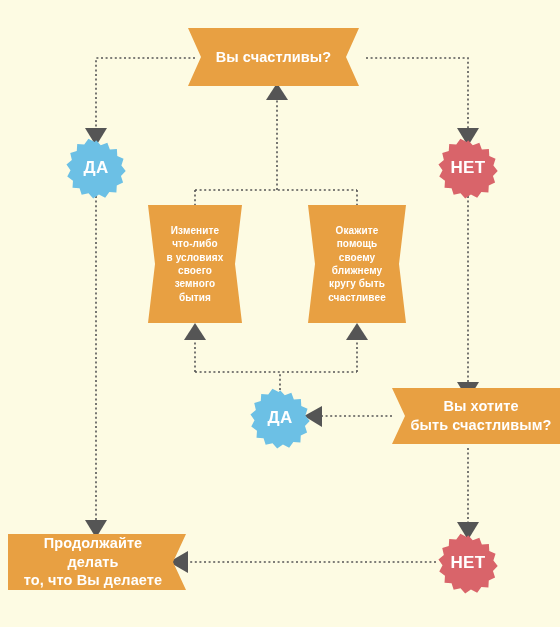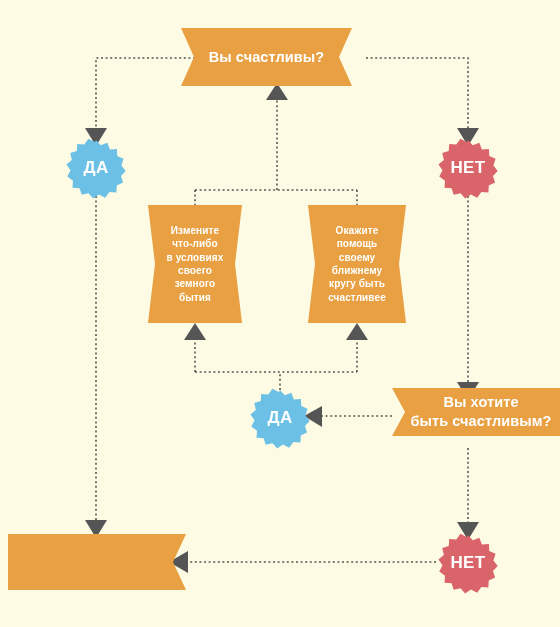--- a/index.html
+++ b/index.html
@@ -115,21 +115,21 @@
       <polygon points="184,340 206,340 195,323"></polygon>
       <polygon points="346,340 368,340 357,323"></polygon>
       <polygon points="322,406 322,427 304,416"></polygon>
       <polygon points="457,382 479,382 468,400"></polygon>
       <polygon points="457,522 479,522 468,540"></polygon>
       <polygon points="188,551 188,573 169,562"></polygon>
       <polygon points="85,520 107,520 96,538"></polygon>
     </g>
   </svg>
 
-  <div class="node" style="left:181px; top:28px; width:171px; height:58px;">
+  <div class="node" style="left:188px; top:28px; width:171px; height:58px;">
     <svg class="shape-svg" viewBox="0 0 171 58" preserveAspectRatio="none">
       <polygon points="0,0 171,0 158,29 171,58 0,58 13,29" fill="#E8A042"></polygon>
     </svg>
     <span class="banner-text">Вы счастливы?</span>
   </div>
 
   <div class="node" style="left:66px; top:138px; width:60px; height:60px;">
     <svg class="shape-svg" viewBox="0 0 100 100">
       <polygon fill="#6CC0E5" points="50,2 58.3,11.2 70.1,6.6 74.6,18.4 87.2,17.6 87.9,30.2 99.1,35.4 95.3,47.4 103,57 94.5,65.9 98.3,77.9 87,83.1 86.3,95.7 73.7,94.9 66.2,105 55,99.3 44.7,106.5 36.4,96.9 24.1,99.8 20.3,88.1 7.7,87.3 8.5,74.7 -1.7,67.2 4.1,56 -3.2,45.7 6.5,37.4 3.6,25.1 15.3,21.3 16.1,8.7 28.7,9.5 36.2,-0.7 47.4,5" transform="scale(0.93) translate(4,2)"></polygon>
     </svg>
@@ -167,34 +167,37 @@
 счастливее</span>
   </div>
 
   <div class="node" style="left:250px; top:388px; width:60px; height:60px;">
     <svg class="shape-svg" viewBox="0 0 100 100">
       <polygon fill="#6CC0E5" points="50,2 58.3,11.2 70.1,6.6 74.6,18.4 87.2,17.6 87.9,30.2 99.1,35.4 95.3,47.4 103,57 94.5,65.9 98.3,77.9 87,83.1 86.3,95.7 73.7,94.9 66.2,105 55,99.3 44.7,106.5 36.4,96.9 24.1,99.8 20.3,88.1 7.7,87.3 8.5,74.7 -1.7,67.2 4.1,56 -3.2,45.7 6.5,37.4 3.6,25.1 15.3,21.3 16.1,8.7 28.7,9.5 36.2,-0.7 47.4,5" transform="scale(0.93) translate(4,2)"></polygon>
     </svg>
     <span class="badge-text">ДА</span>
   </div>
 
-  <div class="node" style="left:392px; top:388px; width:168px; height:48px;">
+  <div class="node" style="left:392px; top:388px; width:168px; height:56px;">
     <svg class="shape-svg" viewBox="0 0 168 56" preserveAspectRatio="none">
       <polygon points="0,0 168,0 168,56 0,56 13,28" fill="#E8A042"></polygon>
     </svg>
     <span class="banner-text" style="padding-left:10px;">Вы хотите
 быть счастливым?</span>
   </div>
 
   <div class="node" style="left:438px; top:533px; width:60px; height:60px;">
     <svg class="shape-svg" viewBox="0 0 100 100">
       <polygon fill="#D9646A" points="50,2 58.3,11.2 70.1,6.6 74.6,18.4 87.2,17.6 87.9,30.2 99.1,35.4 95.3,47.4 103,57 94.5,65.9 98.3,77.9 87,83.1 86.3,95.7 73.7,94.9 66.2,105 55,99.3 44.7,106.5 36.4,96.9 24.1,99.8 20.3,88.1 7.7,87.3 8.5,74.7 -1.7,67.2 4.1,56 -3.2,45.7 6.5,37.4 3.6,25.1 15.3,21.3 16.1,8.7 28.7,9.5 36.2,-0.7 47.4,5" transform="scale(0.93) translate(4,2)"></polygon>
     </svg>
     <span class="badge-text">НЕТ</span>
   </div>
 
   <div class="node" style="left:8px; top:534px; width:178px; height:56px;">
     <svg class="shape-svg" viewBox="0 0 178 56" preserveAspectRatio="none">
       <polygon points="0,0 178,0 165,28 178,56 0,56" fill="#E8A042"></polygon>
     </svg>
+    <span class="banner-text" style="padding-right:8px;">Продолжайте
+делать
+то, что Вы делаете</span>
   </div>
 
 </div>
 
 </body></html>

